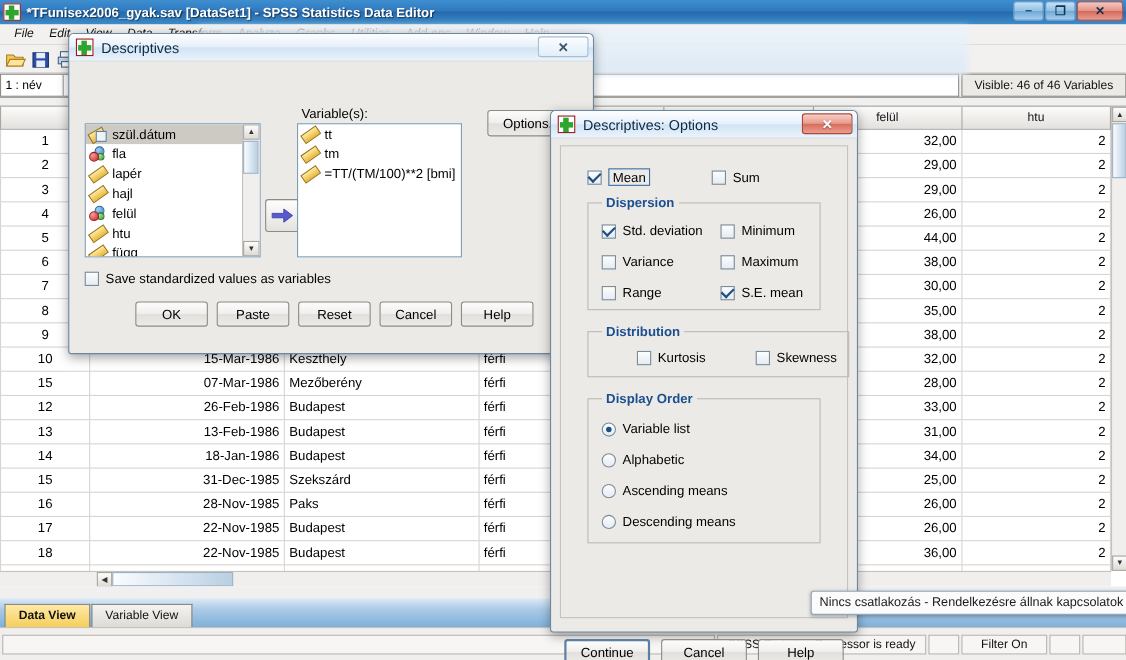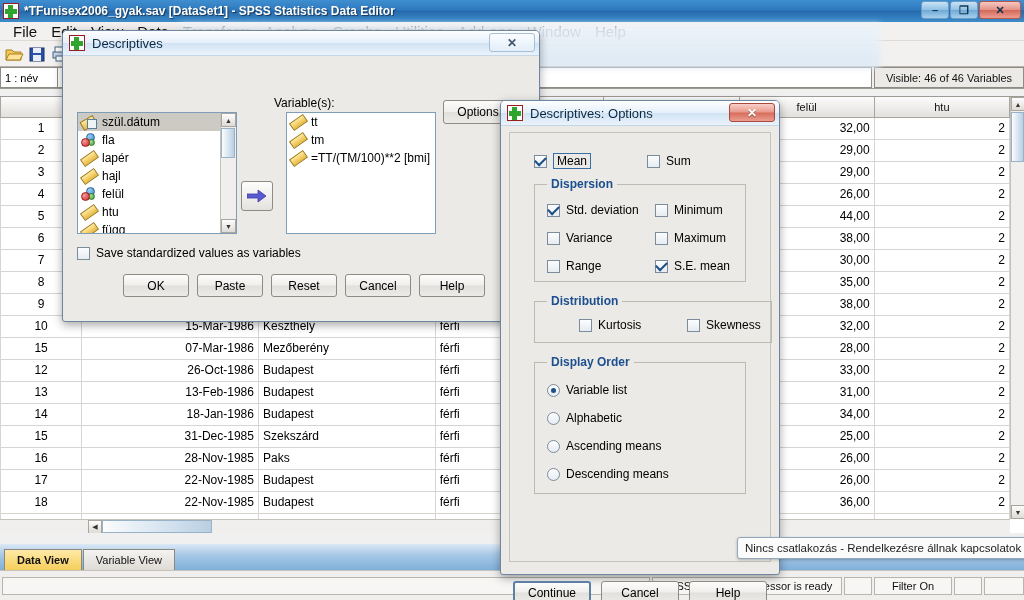--- a/index.html
+++ b/index.html
@@ -55,21 +55,21 @@
     background: linear-gradient(to bottom, #f5c9c3, #e49083 50%, #d3685a 51%, #ea9e91);
     border-color: #b8564a;
   }
 
   .menubar {
     height: 19px; background: #f2f1ef;
     display: flex; align-items: center; padding-left: 6px;
     border-bottom: 1px solid #dedbd6;
   }
   .menu-item {
-    padding: 1px 7px; font-size: 15px; color: #111;
+    padding: 1px 7px; font-size: 11px; color: #111; font-style: italic;
   }
 
   .toolbar {
     height: 26px; background: #f2f1ef;
     display: flex; align-items: center; padding-left: 4px; gap: 3px;
     border-bottom: 1px solid #b6b2ab;
   }
   .tb-icon { width: 20px; height: 20px; position: relative; }
 
   .cellref-row {
@@ -531,21 +531,21 @@
                 <td class="dt">07-Mar-1986</td>
                 <td class="txt">Mezőberény</td>
                 <td class="txt">férfi</td>
                 <td class="txt">TF</td>
                 <td class="num">33,00</td>
                 <td class="num">28,00</td>
                 <td class="num">2</td>
               </tr>
               <tr>
                 <td class="rowhdr">12</td>
-                <td class="dt">26-Oct-1986</td>
+                <td class="dt">26-Feb-1986</td>
                 <td class="txt">Budapest</td>
                 <td class="txt">férfi</td>
                 <td class="txt">TF</td>
                 <td class="num">14,00</td>
                 <td class="num">33,00</td>
                 <td class="num">2</td>
               </tr>
               <tr>
                 <td class="rowhdr">13</td>
                 <td class="dt">13-Feb-1986</td>
@@ -701,21 +701,21 @@
           <div class="sb-arrow" style="bottom:0;left:0;width:15px;height:14px">▼</div>
         </div>
       </div>
 
       <div class="arrow-btn" style="position:absolute;left:178px;top:125px;">
         <svg width="20" height="14" viewBox="0 0 20 14">
           <path d="M0 5h11V1l8 6-8 6V9H0z" fill="#5a5ad0" stroke="#3c3ca8" stroke-width="0.8"></path>
         </svg>
       </div>
 
-      <div class="listbox" style="position:absolute;left:223px;top:56px;width:150px;height:122px;">
+      <div class="listbox" style="position:absolute;left:207px;top:56px;width:150px;height:122px;">
         <div id="tgt-list" style="position:absolute;left:0;top:0;right:0;">
             <div class="lb-item">
               <span class="vicon ruler"></span>
               <span>tt</span>
             </div>
             <div class="lb-item">
               <span class="vicon ruler"></span>
               <span>tm</span>
             </div>
             <div class="lb-item">

